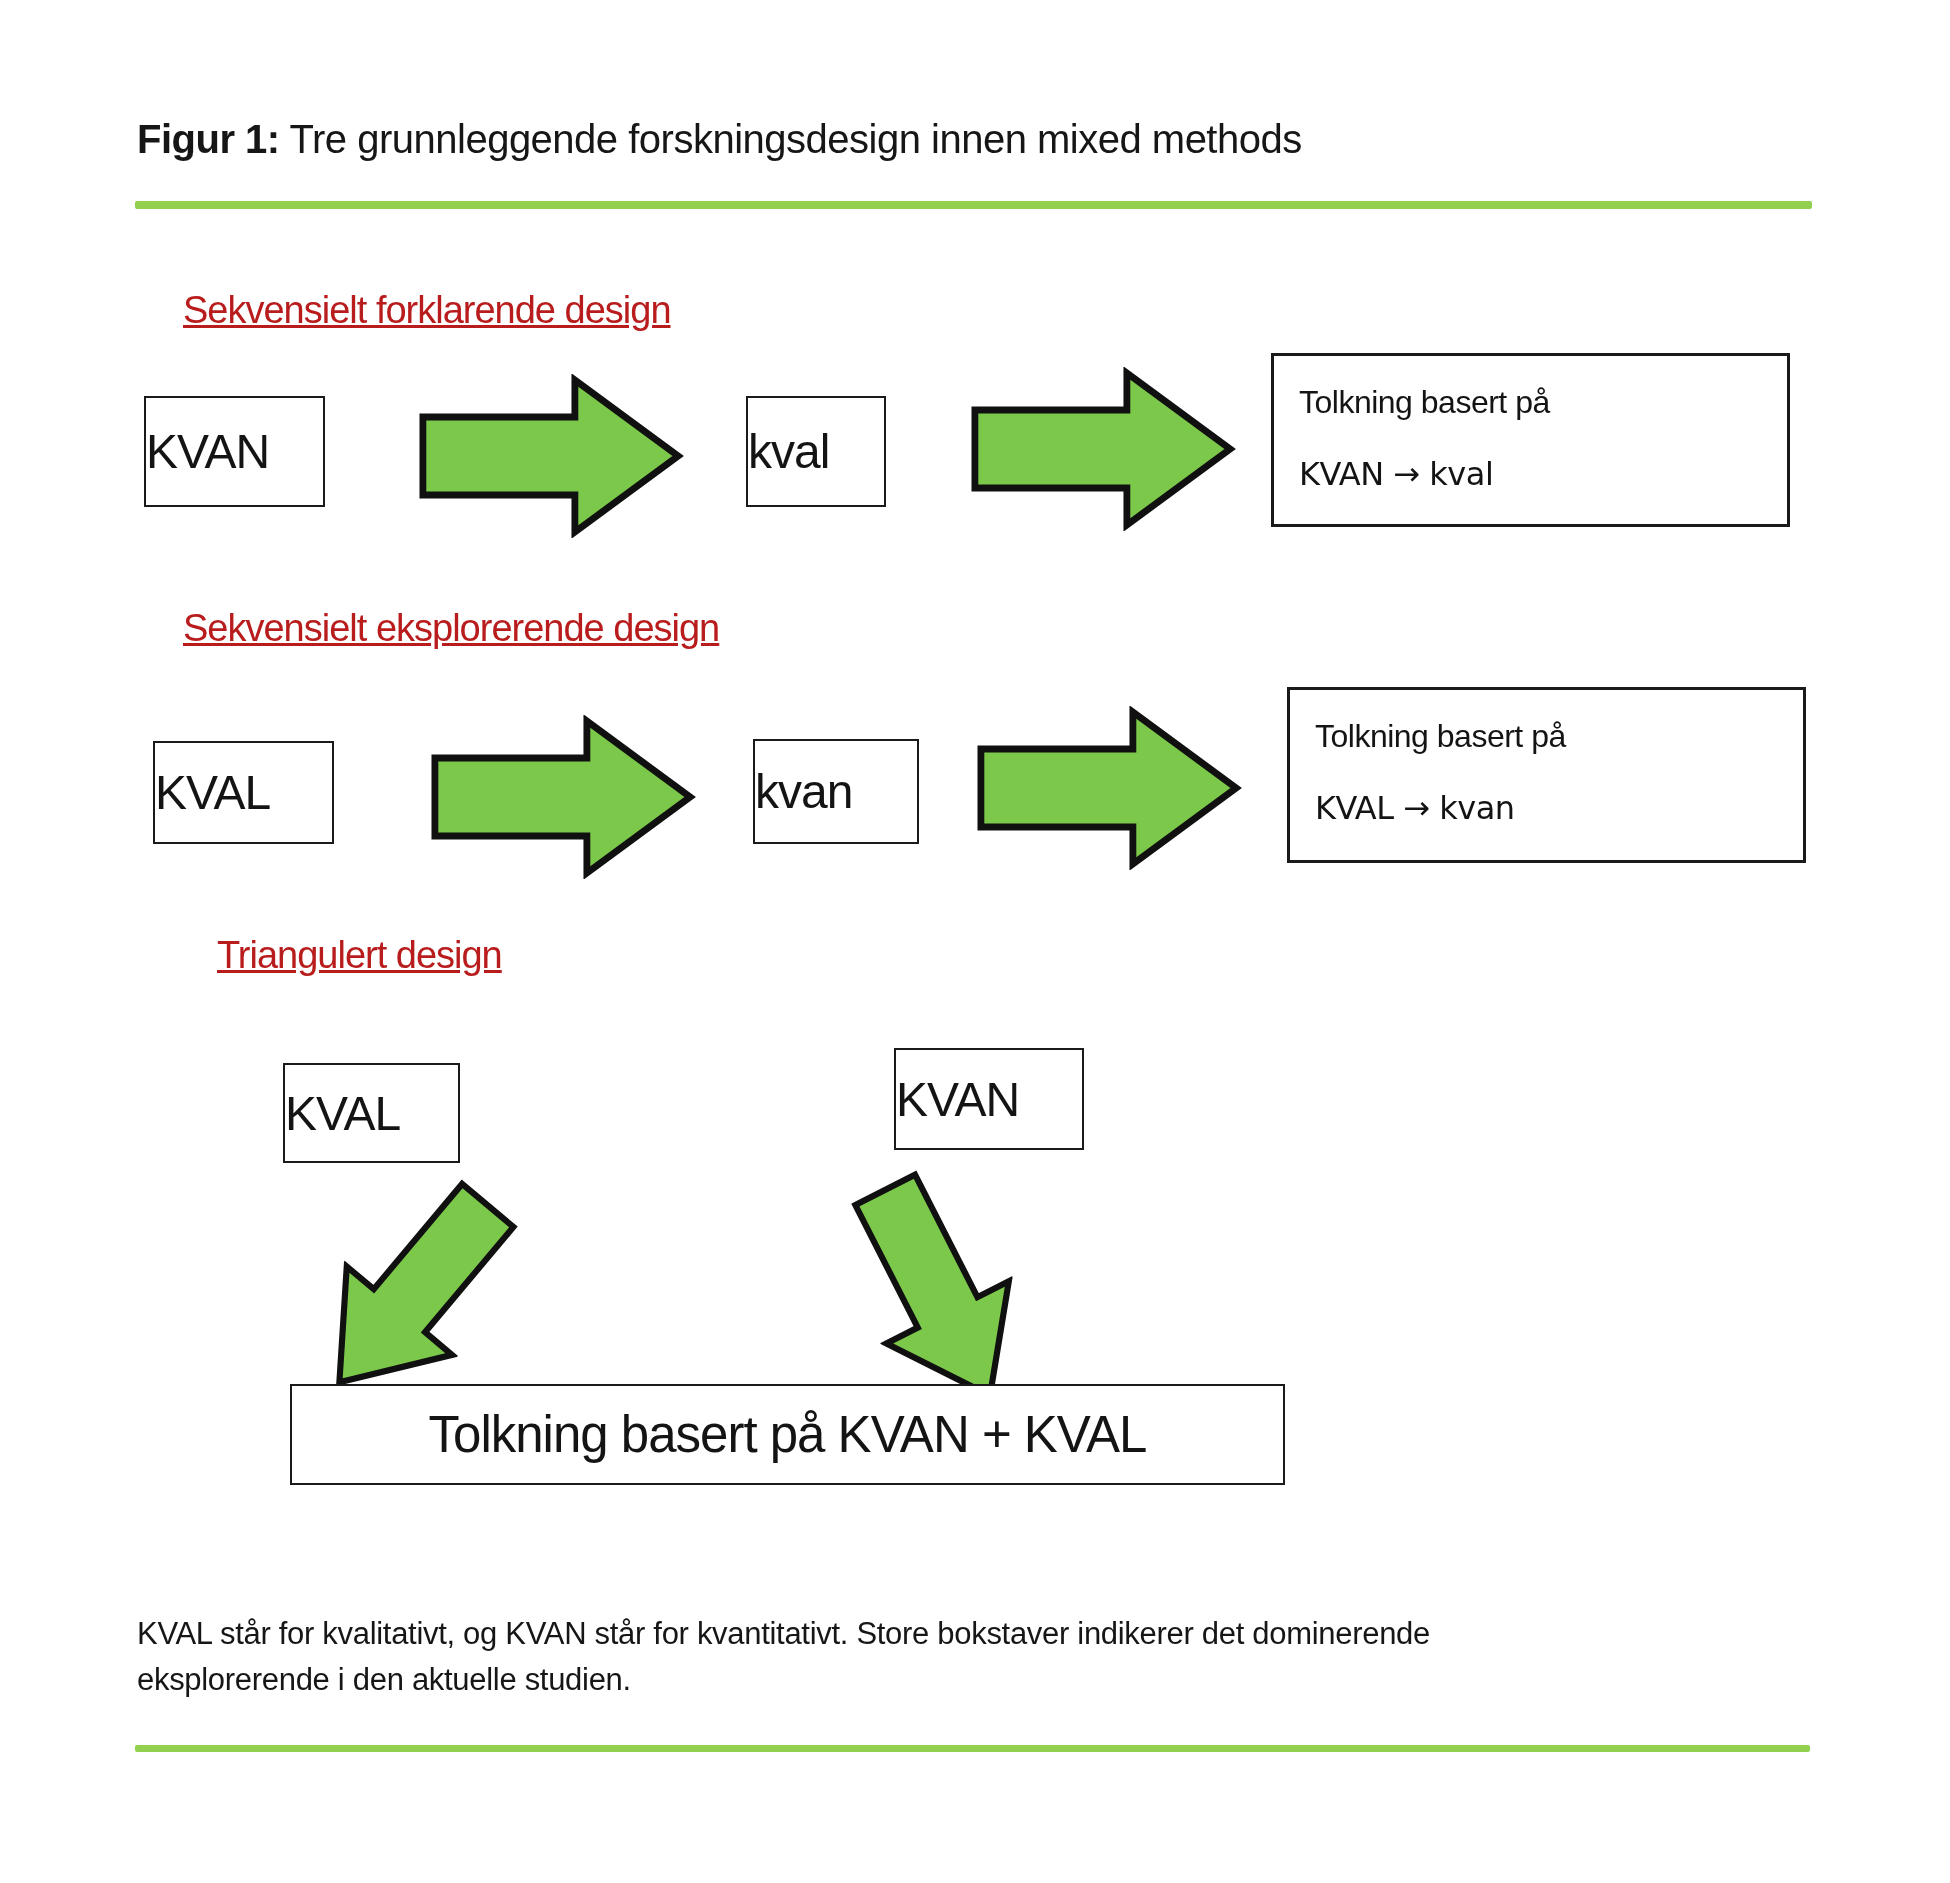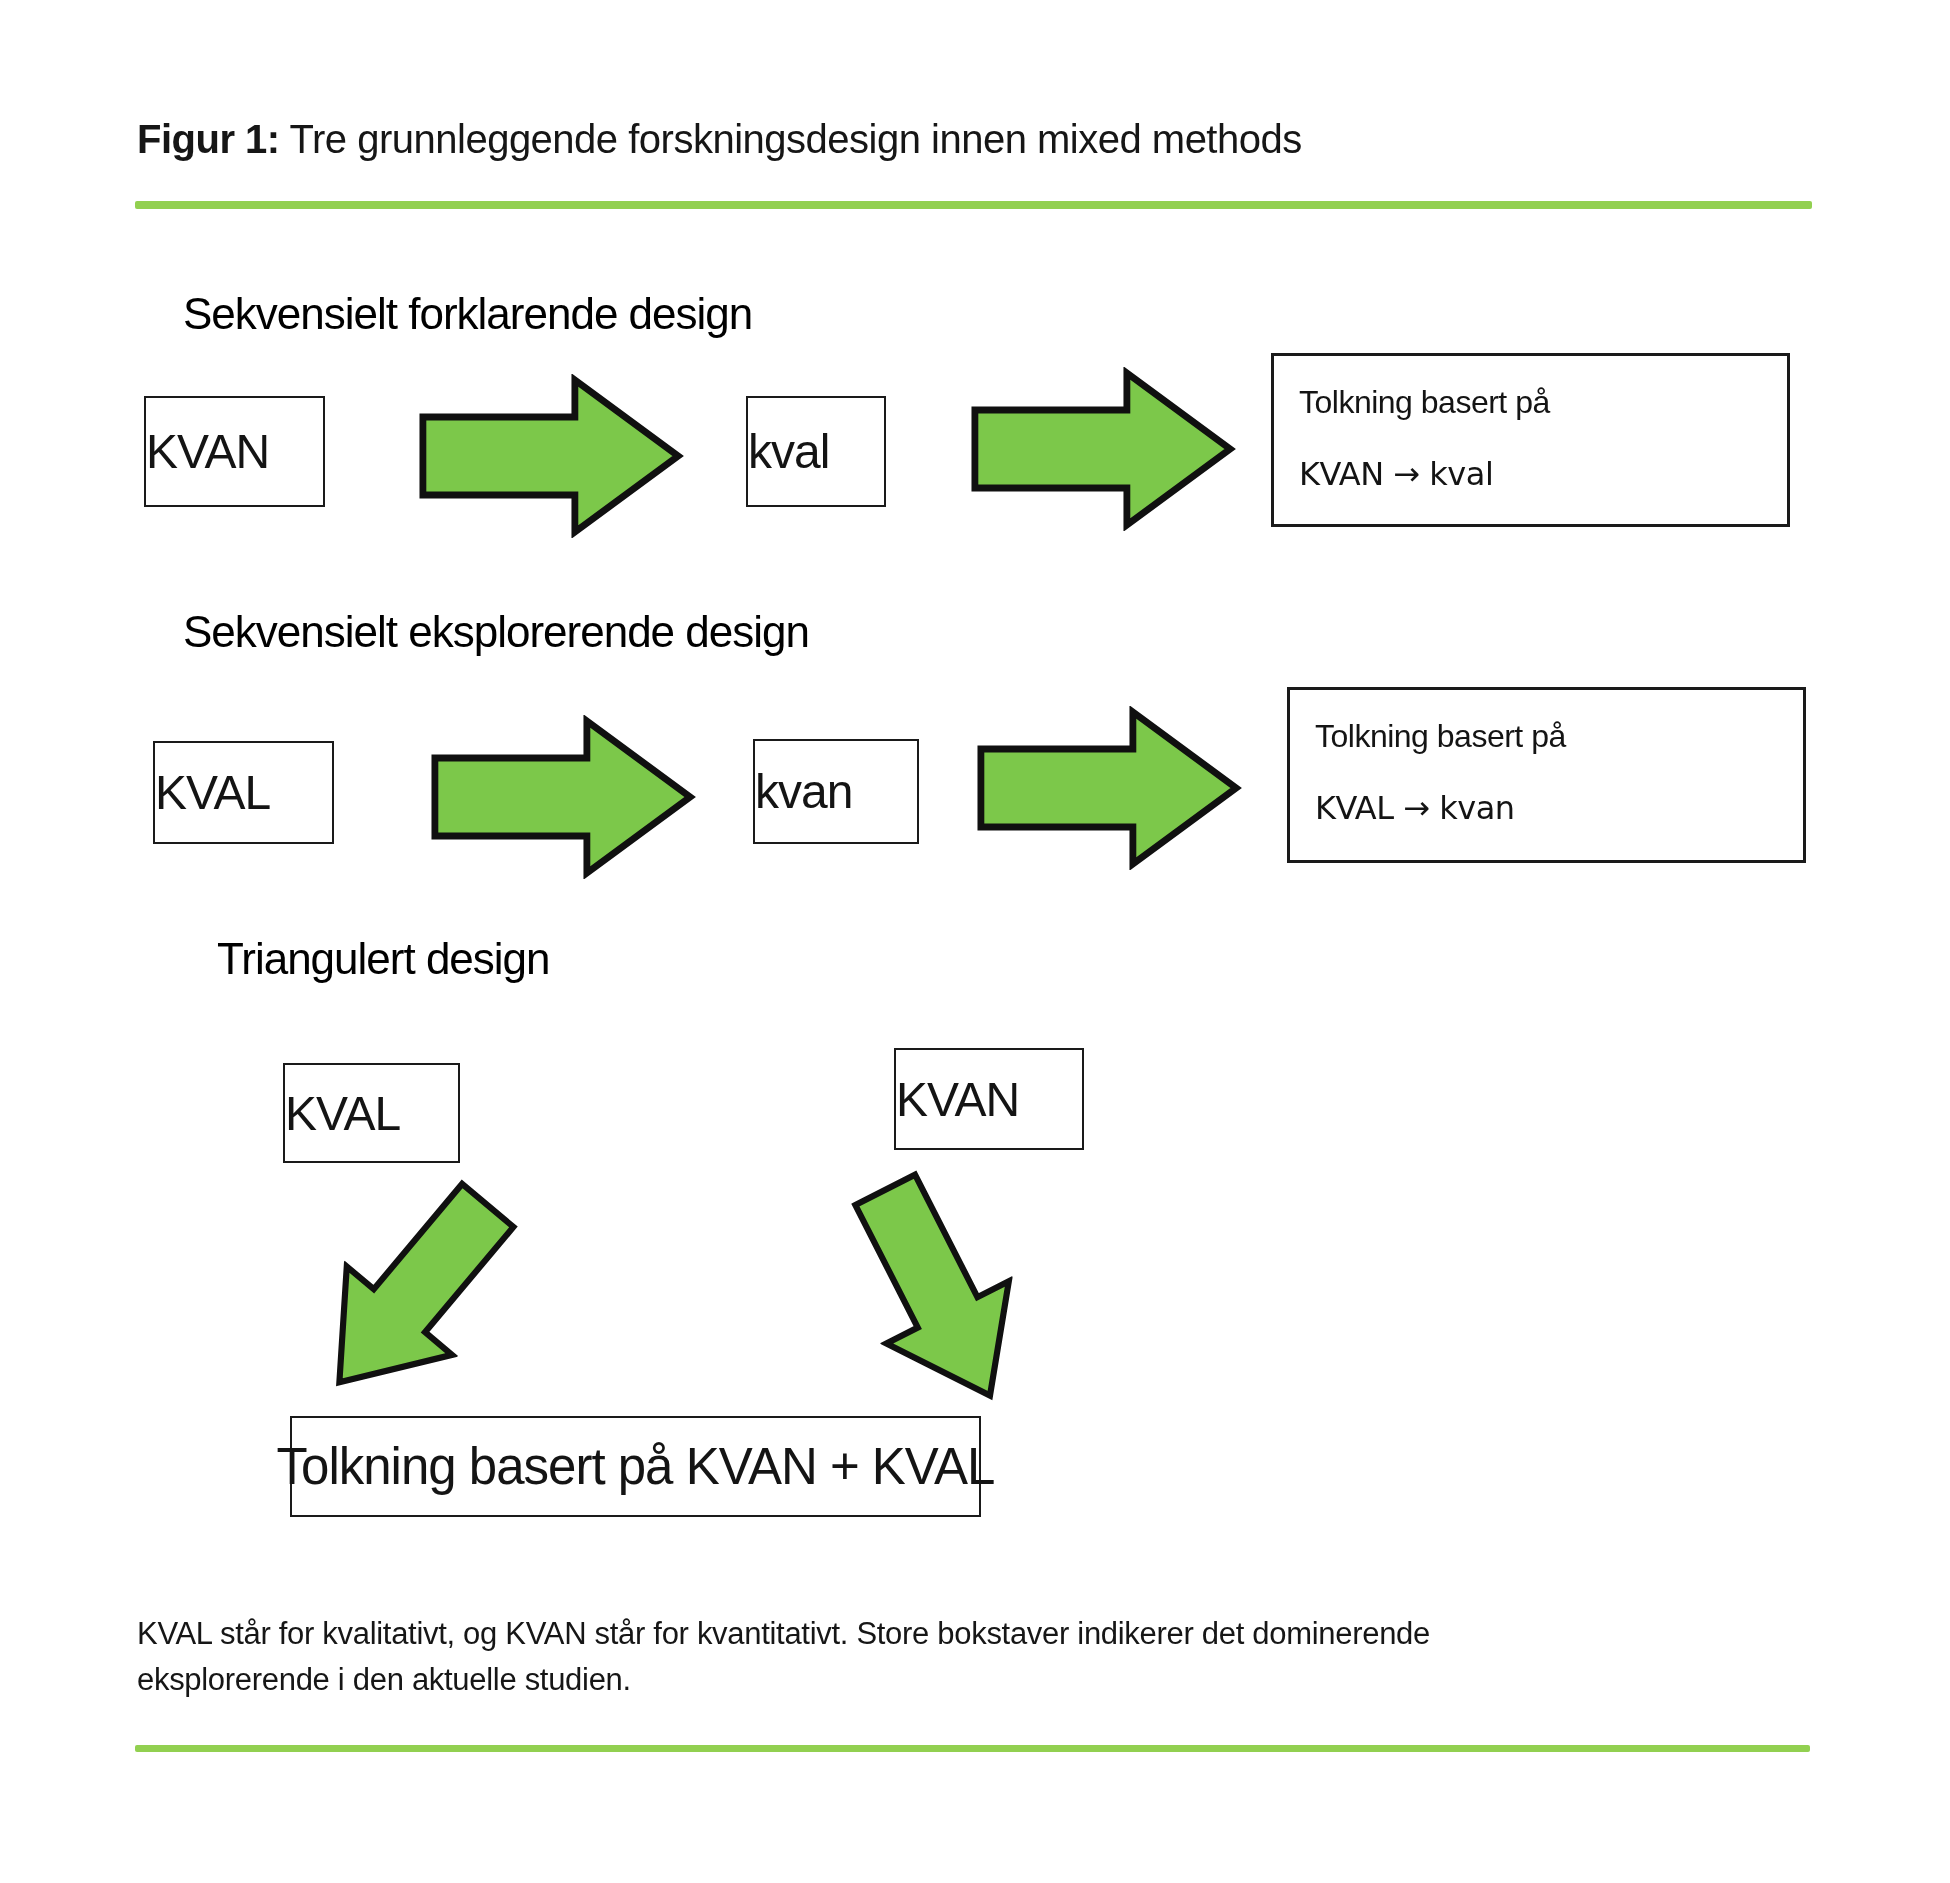--- a/index.html
+++ b/index.html
@@ -28,24 +28,25 @@
   .title b { font-weight: 700; }
 
   .rule {
     background: #92d050;
     border-radius: 2px;
   }
   .rule.top    { left: 135px; top: 201px;  width: 1677px; height: 7.8px; }
   .rule.bottom { left: 135px; top: 1745px; width: 1675px; height: 6.8px; }
 
   .sec-heading {
-    font-size: 44px;
+    font-size: 38px;
     letter-spacing: -1px;
     white-space: nowrap;
-    color: #000000;
+    color: #b91c1c;
+    text-decoration: underline;
   }
   .h1 { left: 183px; top: 289px; }
   .h2 { left: 183px; top: 607px; }
   .h3 { left: 217px; top: 934px; }
 
   .node {
     border: 2.9px solid #1a1a1a;
     background: #ffffff;
     display: flex;
     align-items: center;
@@ -78,21 +79,21 @@
     border: 2.9px solid #1a1a1a;
     background: #ffffff;
     box-sizing: border-box;
     display: flex;
     align-items: center;
     justify-content: center;
     font-size: 51px;
     letter-spacing: -1px;
     white-space: nowrap;
   }
-  .res-3 { left: 290px; top: 1416px; width: 691px; height: 101px; }
+  .res-3 { left: 290px; top: 1384px; width: 995px; height: 101px; }
 
   .arrow-h { width: 265px; height: 164px; }
   .ar-1a { left: 419px; top: 374px; }
   .ar-1b { left: 971px; top: 367px; }
   .ar-2a { left: 431px; top: 715px; }
   .ar-2b { left: 977px; top: 706px; }
 
   .arrow-d { width: 148px; height: 265px; }
   .ar-3a { left: 339px; top: 1162px; transform: rotate(40deg); transform-origin: 50% 50%; }
   .ar-3b { left: 864px; top: 1161px; transform: rotate(-27deg); transform-origin: 50% 50%; }

